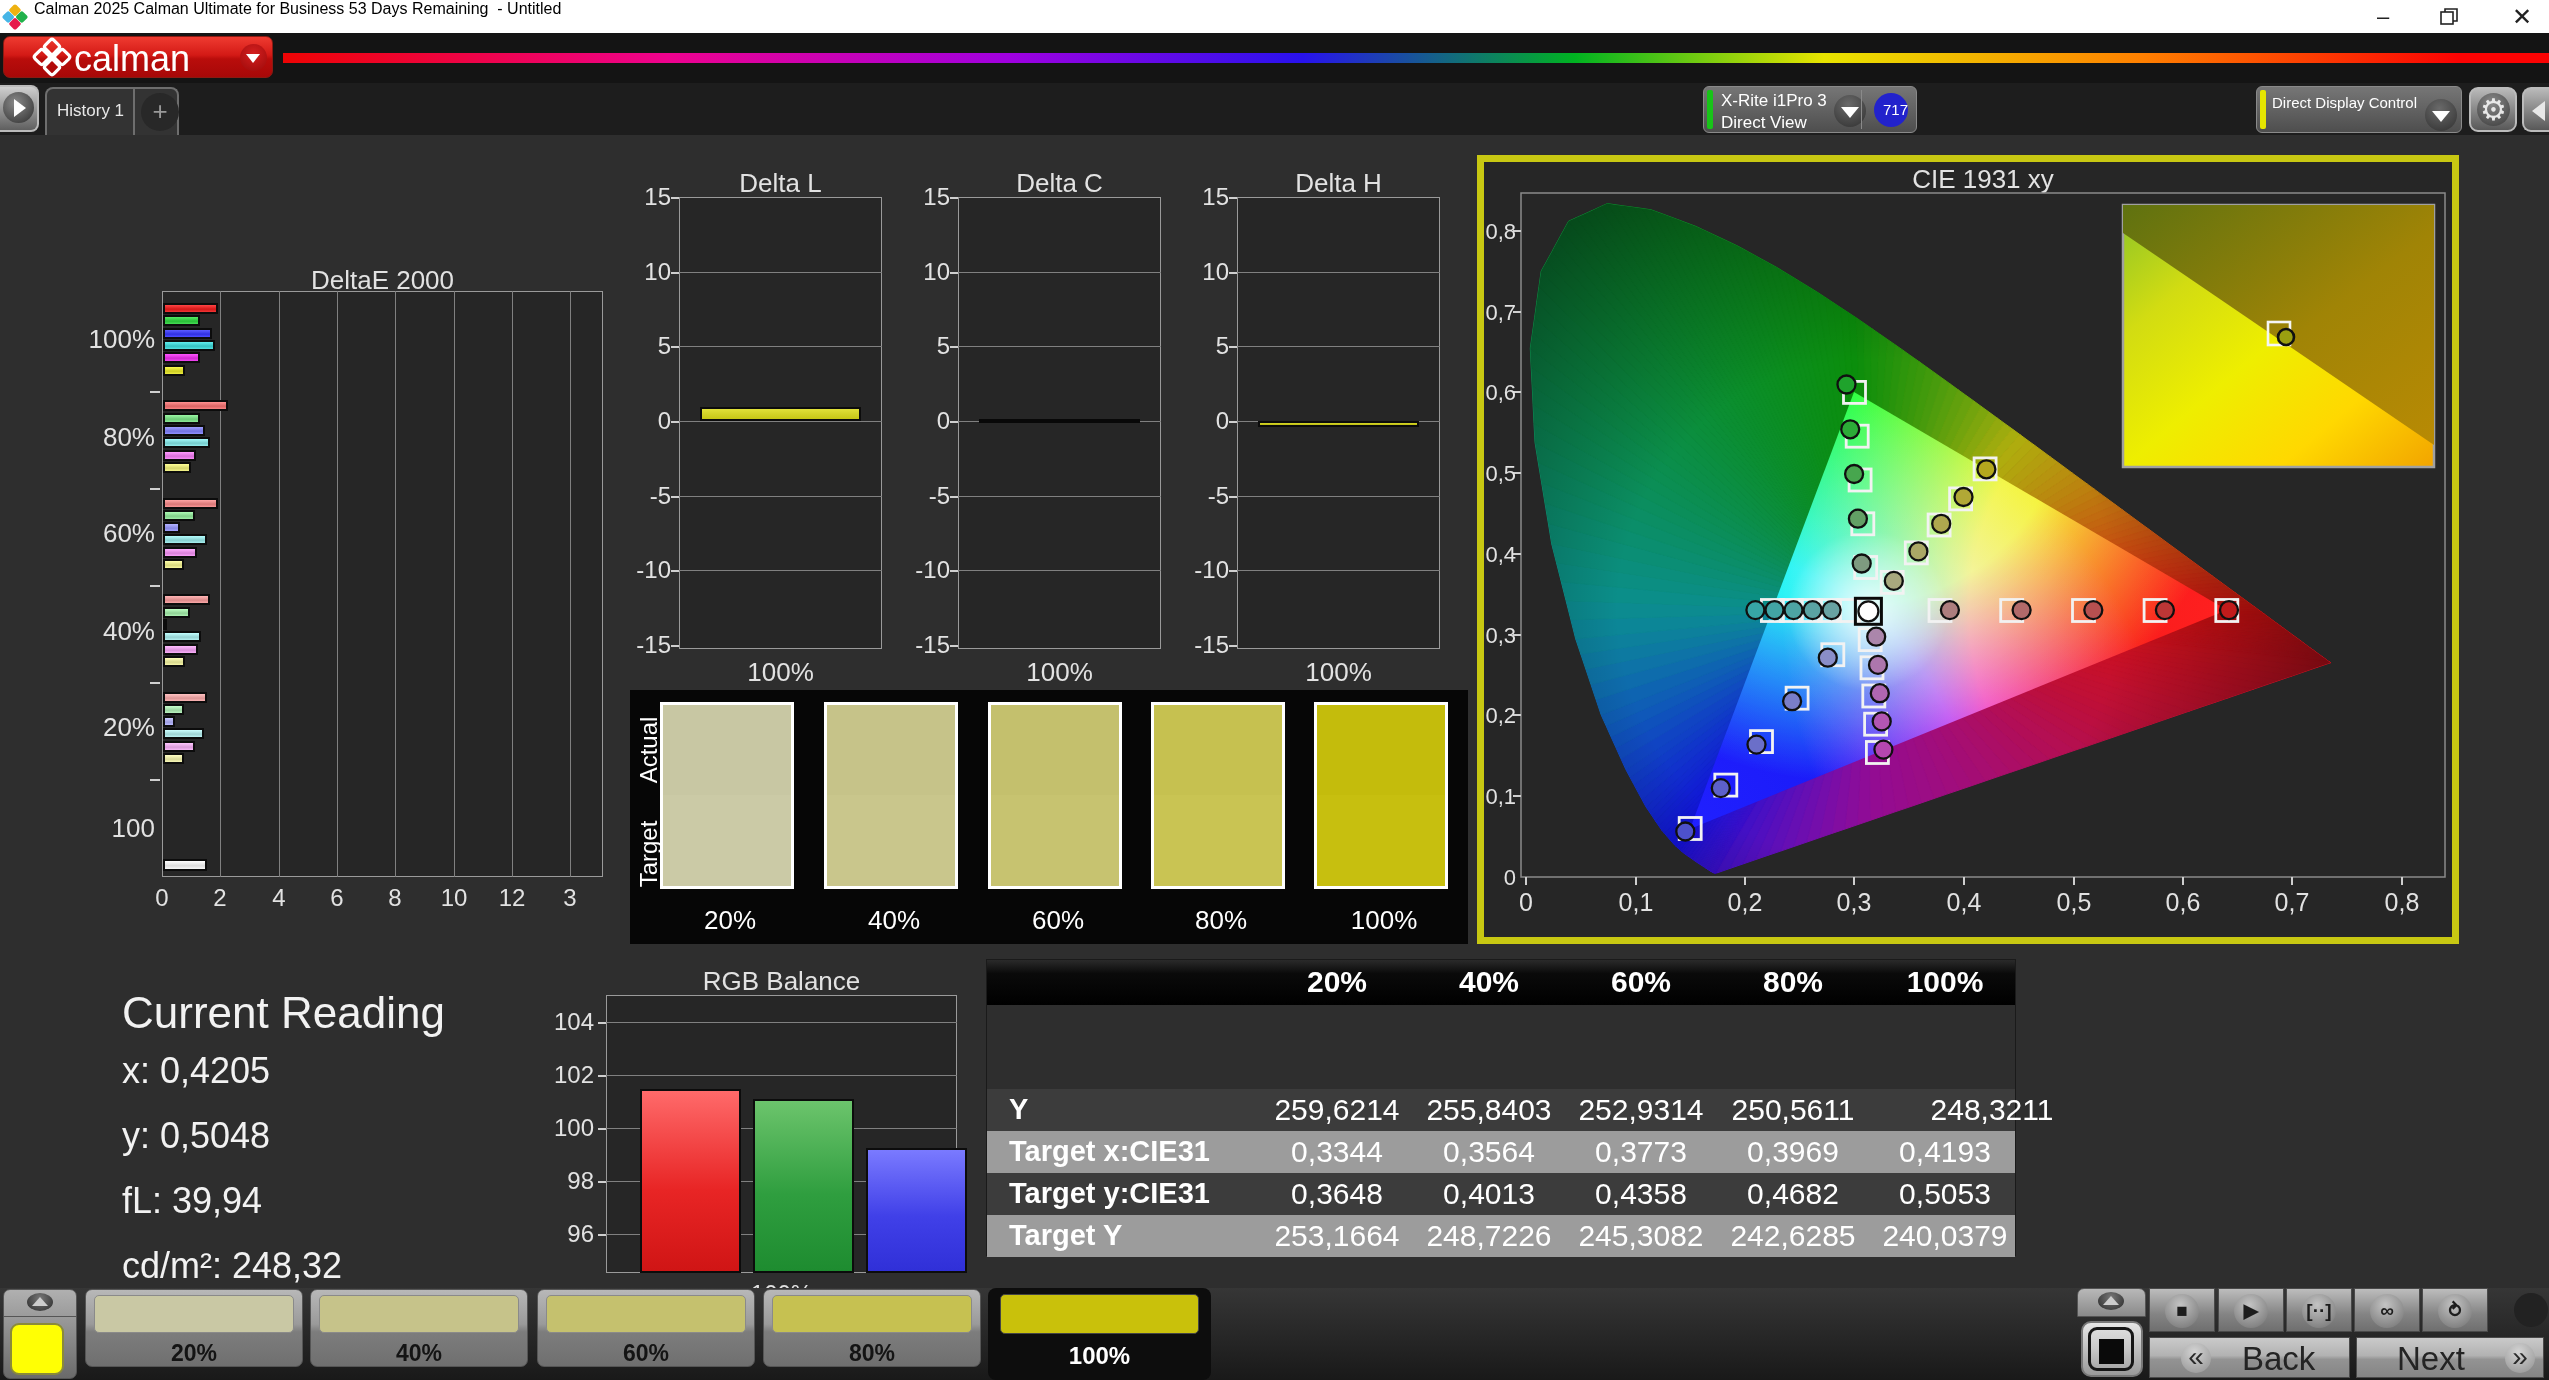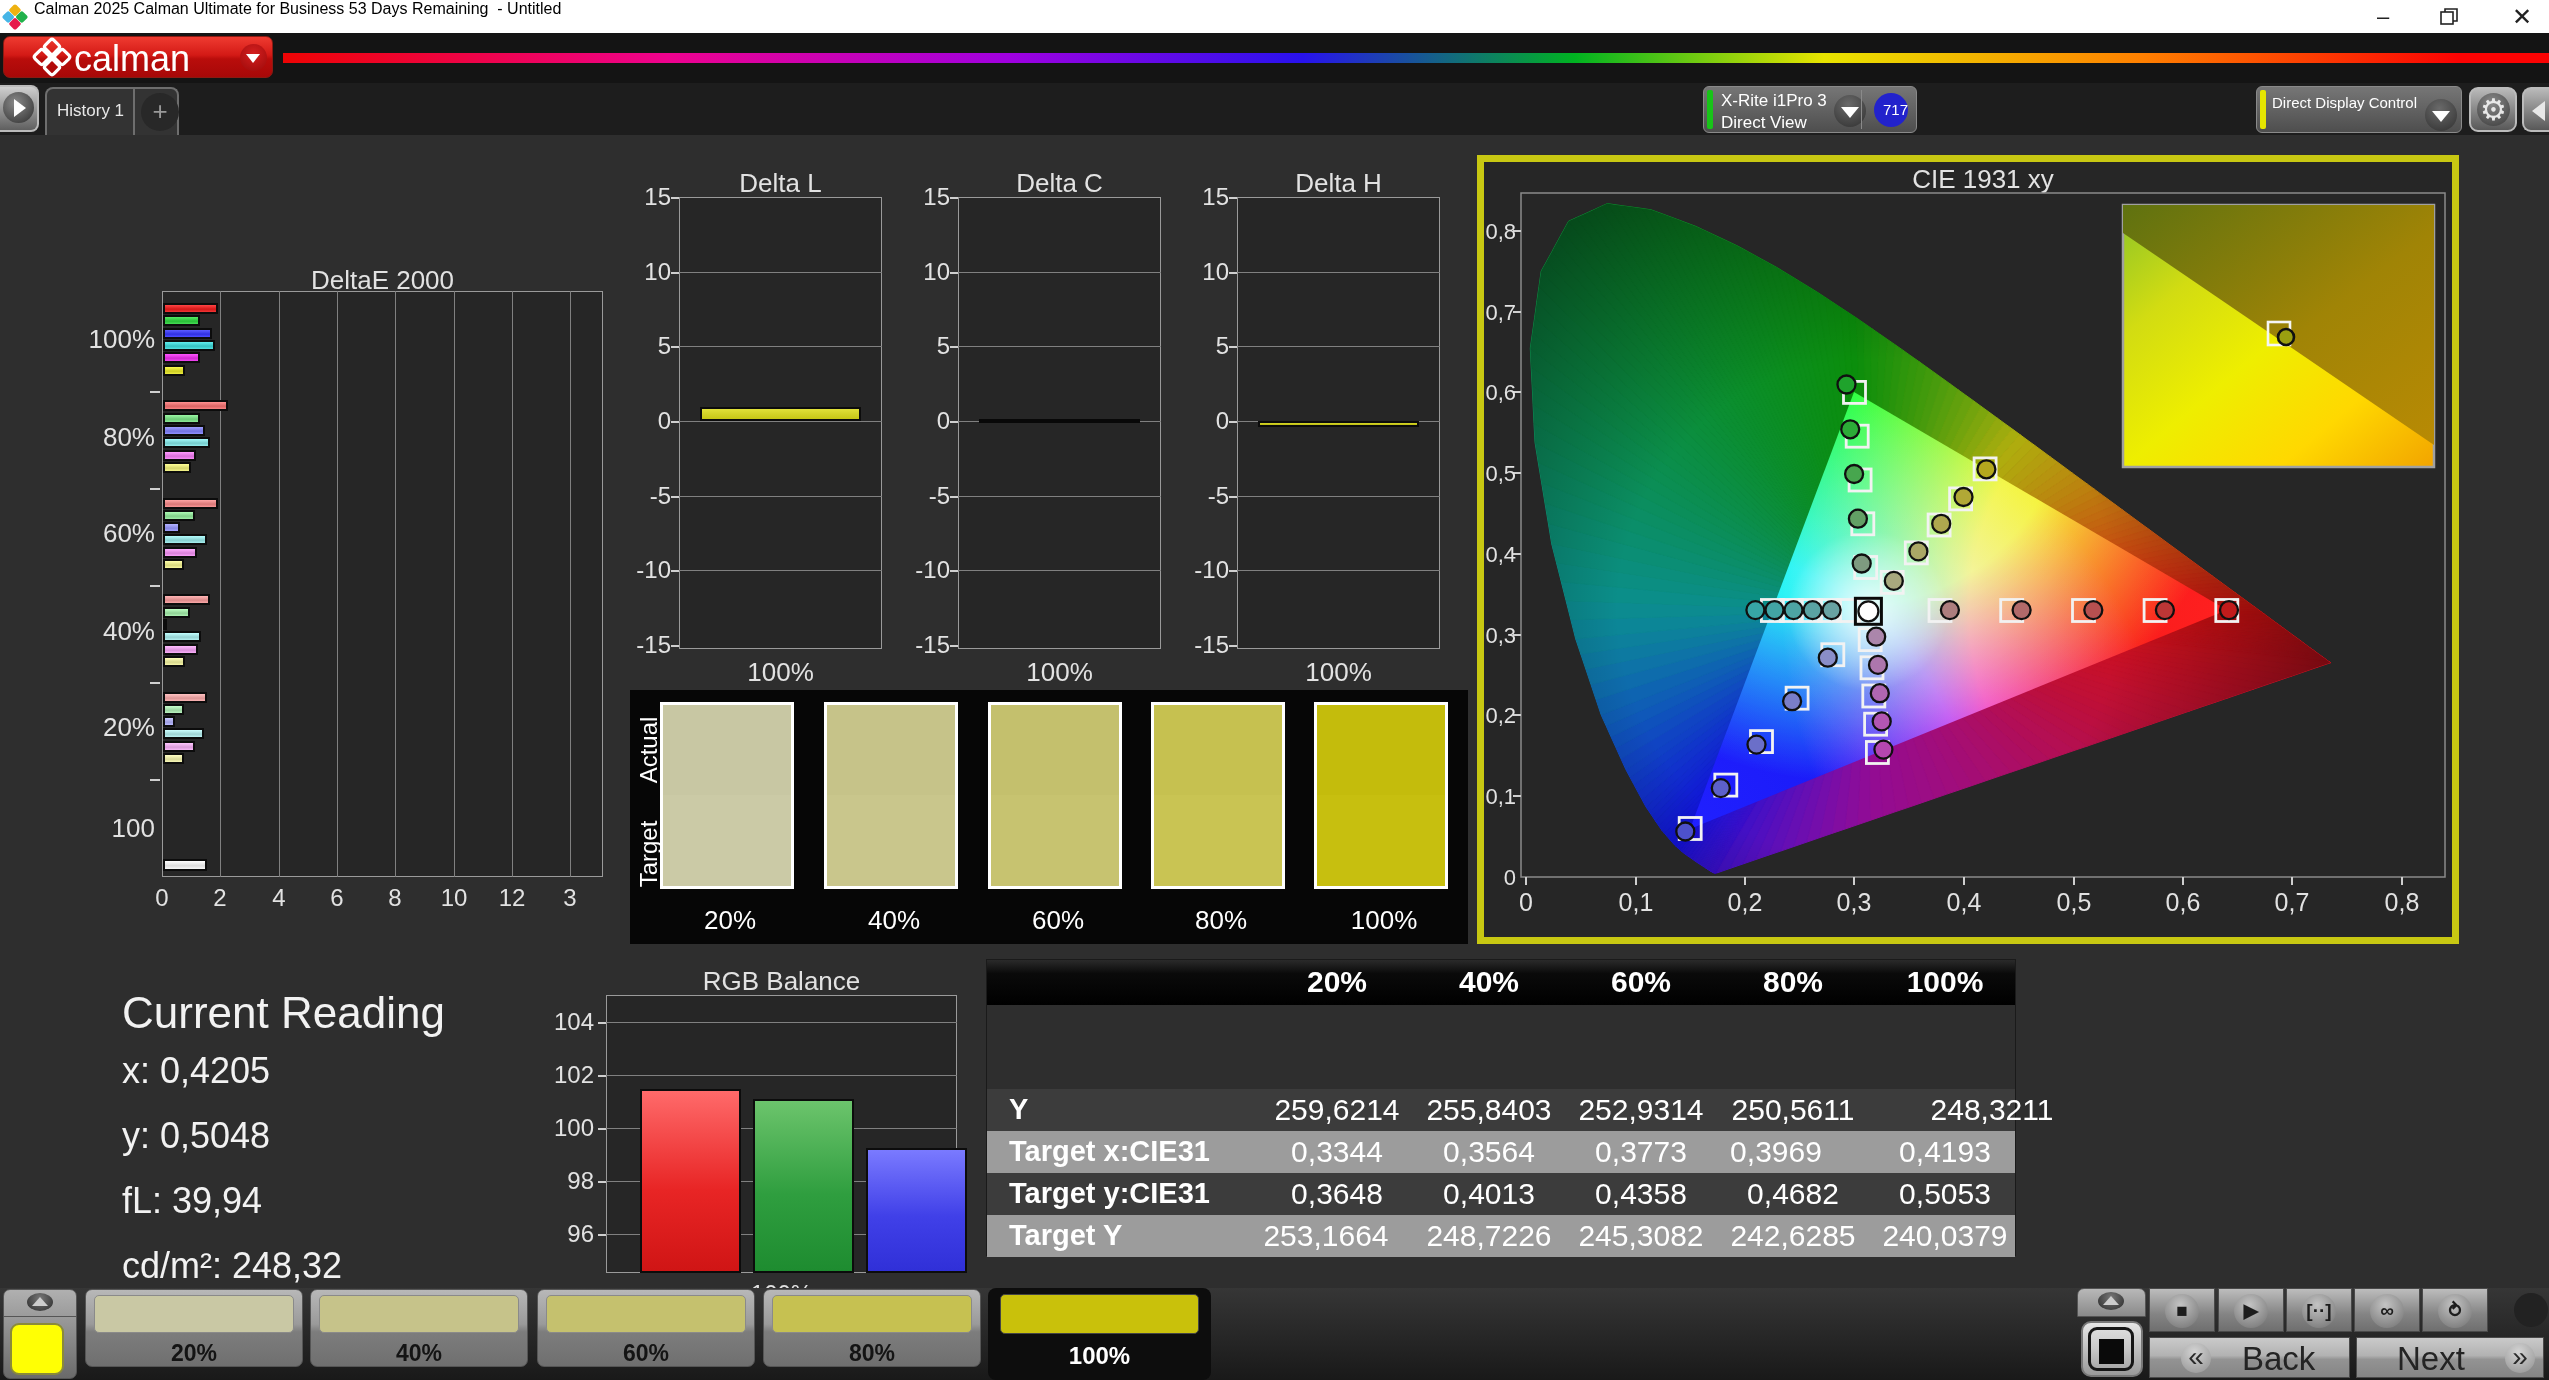--- a/index.html
+++ b/index.html
@@ -759,34 +759,34 @@
         <div class="abs tval" style="left:427px;top:4px">255,8403</div>
         <div class="abs tval" style="left:579px;top:4px">252,9314</div>
         <div class="abs tval" style="left:731px;top:4px">250,5611</div>
         <div class="abs tval" style="left:930px;top:4px">248,3211</div>
       </div>
       <div class="abs trow" style="top:171px;background:#9c9c9c">
         <div class="abs tlab" style="top:4px">Target x:CIE31</div>
         <div class="abs tval" style="left:275px;top:4px">0,3344</div>
         <div class="abs tval" style="left:427px;top:4px">0,3564</div>
         <div class="abs tval" style="left:579px;top:4px">0,3773</div>
-        <div class="abs tval" style="left:714px;top:4px">0,3969</div>
+        <div class="abs tval" style="left:731px;top:4px">0,3969</div>
         <div class="abs tval" style="left:883px;top:4px">0,4193</div>
       </div>
       <div class="abs trow" style="top:213px;background:#3c3c3c">
         <div class="abs tlab" style="top:4px">Target y:CIE31</div>
         <div class="abs tval" style="left:275px;top:4px">0,3648</div>
         <div class="abs tval" style="left:427px;top:4px">0,4013</div>
         <div class="abs tval" style="left:579px;top:4px">0,4358</div>
         <div class="abs tval" style="left:731px;top:4px">0,4682</div>
         <div class="abs tval" style="left:883px;top:4px">0,5053</div>
       </div>
       <div class="abs trow" style="top:255px;background:#9c9c9c">
         <div class="abs tlab" style="top:4px">Target Y</div>
-        <div class="abs tval" style="left:264px;top:4px">253,1664</div>
+        <div class="abs tval" style="left:275px;top:4px">253,1664</div>
         <div class="abs tval" style="left:427px;top:4px">248,7226</div>
         <div class="abs tval" style="left:579px;top:4px">245,3082</div>
         <div class="abs tval" style="left:731px;top:4px">242,6285</div>
         <div class="abs tval" style="left:883px;top:4px">240,0379</div>
       </div>
     </div>
     <div class="abs" id="bbar">
       <div class="abs" style="left:3px;top:1px;width:74px;height:90px;border-radius:7px;background:linear-gradient(#b0b0b0,#6a6a6a);border:1px solid #555"></div>
       <div class="abs upc" style="left:27px;top:5px"></div>
       <div class="abs" style="left:4px;top:28px;width:72px;height:1px;background:#555"></div>

